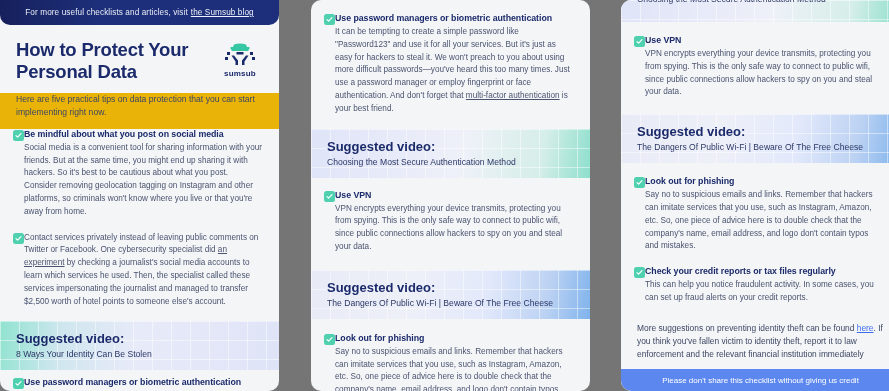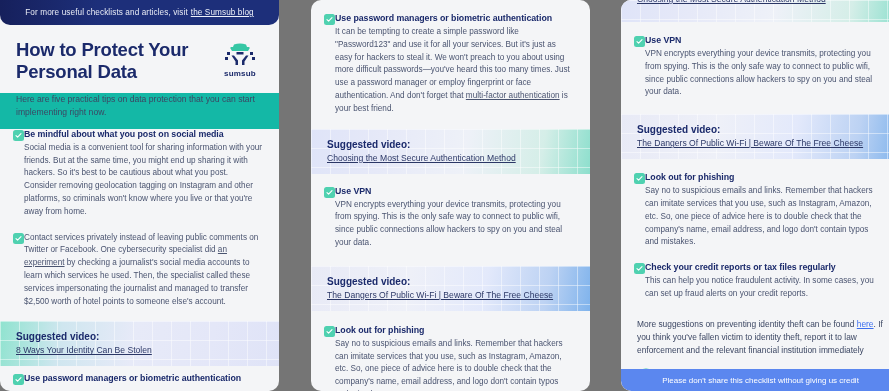--- a/index.html
+++ b/index.html
@@ -60,21 +60,21 @@
     font-weight: bold;
     color: #1b2a6b;
     letter-spacing: -.2px;
     max-width: 190px;
   }
   .sub {
     font-size: 8.6px;
     line-height: 1.52;
     color: #3c4763;
     padding: 0 16px 10px 16px;
-    background: #14b8a6;
+    background: #eab308;
   }
 
   
   .logo { width: 46px; display:flex; flex-direction:column; align-items:center; gap:2px; }
   .logo svg { display:block; }
   .logo .wordmark {
     font-size: 8px; font-weight: bold; color:#1b2a6b; letter-spacing:.2px;
   }
 
   
@@ -121,25 +121,25 @@
       linear-gradient(to bottom, rgba(255,255,255,.55) 1px, transparent 1px);
     background-size: 19px 19px;
     opacity: .85;
     pointer-events: none;
   }
   .band.g-tl { background: linear-gradient(100deg,#8fe3cf 0%, #cfe6ef 22%, #e7eaf8 48%, #e4e7f8 75%, #dfe3f7 100%); }
   .band.g-lt { background: linear-gradient(100deg,#dfe4f8 0%, #e6e9f8 25%, #eef1f8 55%, #d5eee8 82%, #8ddfcd 100%); }
   .band.g-lb { background: linear-gradient(100deg,#e8eaf6 0%, #eef0f8 35%, #e3e9fb 62%, #bcd2f3 84%, #7fb3ec 100%); }
   .band .bandlabel {
     position: relative;
-    font-size: 10px; font-weight: bold; color:#1b2a6b; margin-bottom: 3px;
+    font-size: 13px; font-weight: bold; color:#1b2a6b; margin-bottom: 3px;
   }
   .band .bandlink {
     position: relative;
-    font-size: 8.6px; color:#2b3766; text-decoration: underline;
+    font-size: 8.6px; color:#2b3766; 
   }
 
   
   .band.clipped { padding-top: 0; height: 22px; }
   .band.clipped .bandlink { position:relative; top:-6px; }
 
   
   .closing {
     font-size: 8.4px;
     line-height: 1.58;

